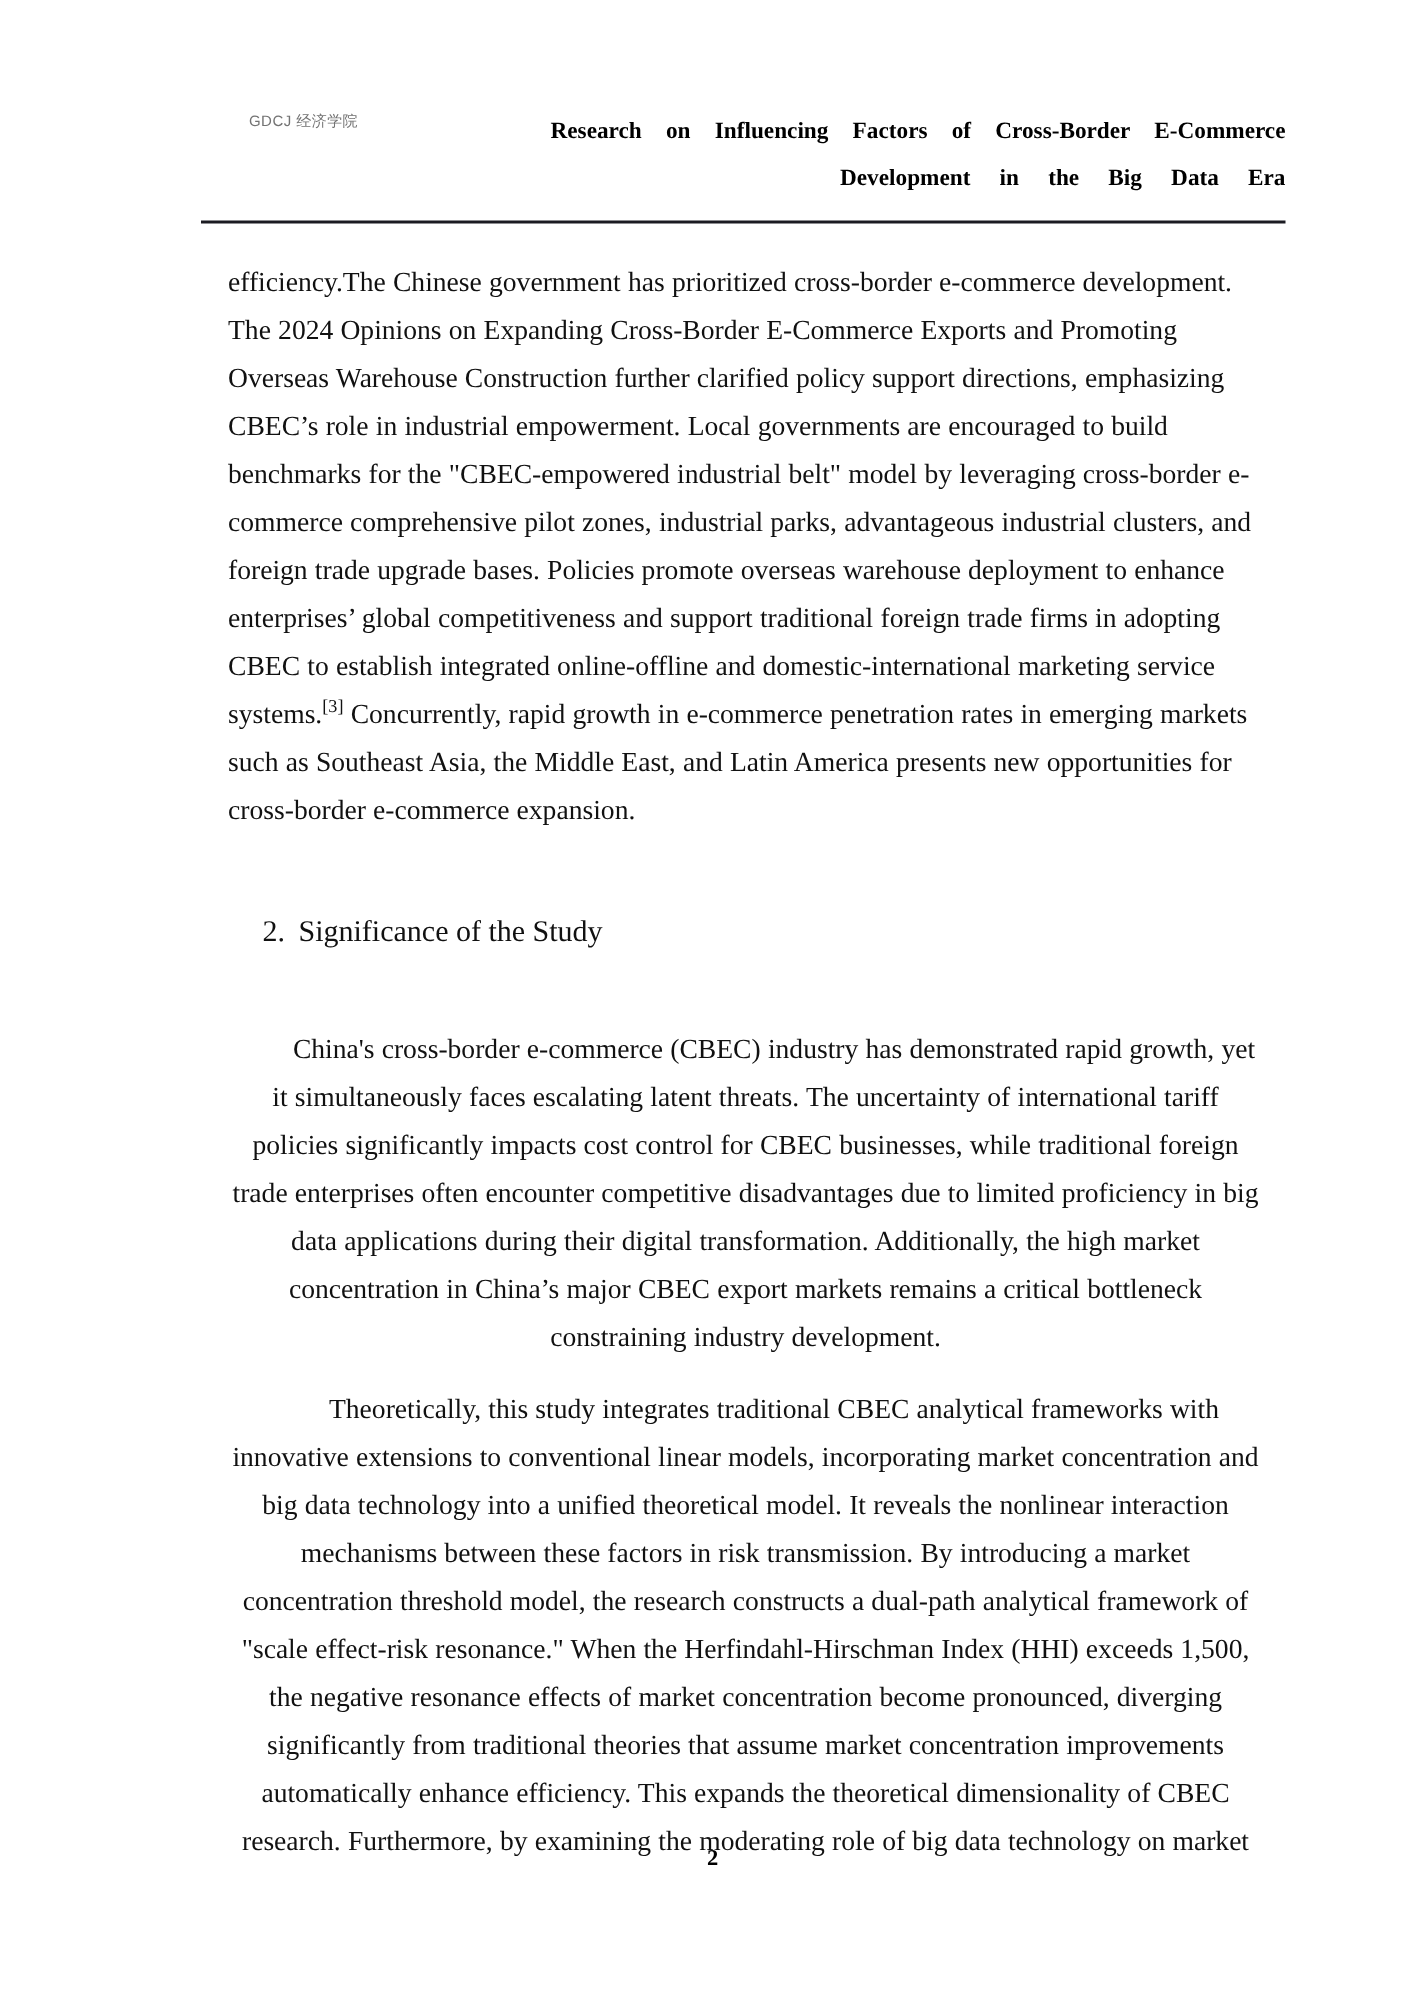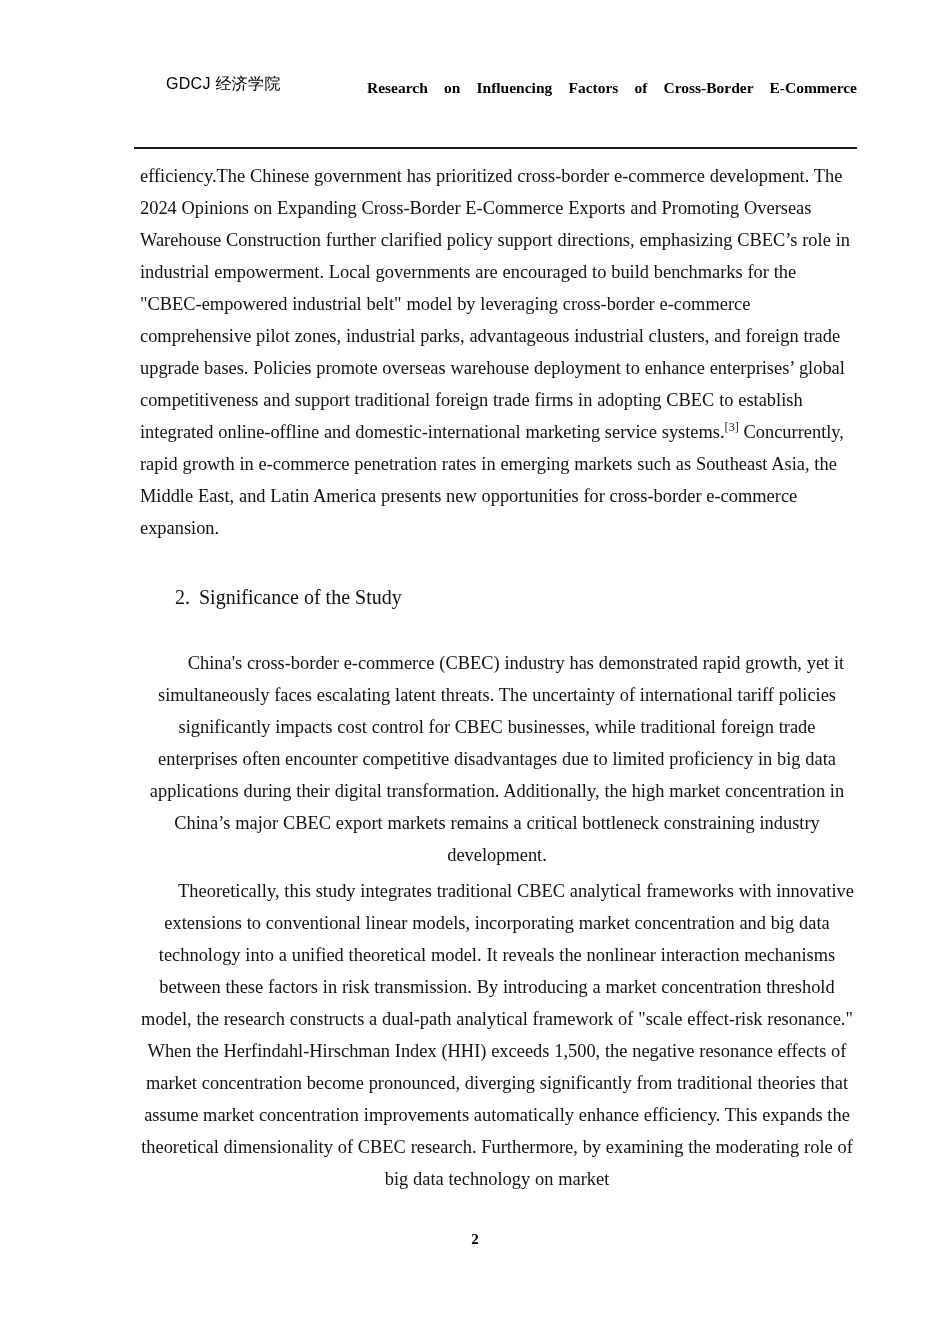--- a/index.html
+++ b/index.html
@@ -27,23 +27,23 @@
     top: 62px;
     width: 723px;
     height: 80px;
     box-sizing: border-box;
   }
   .header-inst {
     position: absolute;
     left: 32px;
     top: 12px;
     font-family: "Liberation Sans", "DejaVu Sans", sans-serif;
-    font-size: 16px;
+    font-size: 10px;
     letter-spacing: 0.3px;
-    color: #000000;
+    color: #737373;
     white-space: nowrap;
   }
   .header-title {
     position: absolute;
     right: 0;
     top: 10px;
     width: 490px;
     text-align: justify;
     text-align-last: justify;
     font-weight: bold;
@@ -70,21 +70,21 @@
   }
 
   
   .content {
     position: absolute;
     left: 136px;
     top: 156px;
     width: 722px;
   }
   p.para {
-    margin: 4px;
+    margin: 16px;
     font-size: 18.4px;
     line-height: 32px;
     text-align: left;
     color: #111;
     word-spacing: 0.2px;
   }
   p.indent {
     text-indent: 38px;
     text-align: center;
   }
@@ -122,20 +122,21 @@
 </style>
 </head>
 <body>
 
 <div class="page">
 
   <div class="header">
     <div class="header-inst">GDCJ 经济学院</div>
     <div class="header-title">
       <span class="hline">Research on Influencing Factors of Cross-Border E-Commerce</span>
+      <span class="hline hline2">Development in the Big Data Era</span>
     </div>
   </div>
 
   <div class="header-rule"></div>
 
   <div class="content">
 
     <p class="para"><span>efficiency.The Chinese government has prioritized cross-border e-commerce development. The 2024 Opinions on Expanding Cross-Border E-Commerce Exports and Promoting Overseas Warehouse Construction further clarified policy support directions, emphasizing CBEC’s role in industrial empowerment. Local governments are encouraged to build benchmarks for the "CBEC-empowered industrial belt" model by leveraging cross-border e-commerce comprehensive pilot zones, industrial parks, advantageous industrial clusters, and foreign trade upgrade bases. Policies promote overseas warehouse deployment to enhance enterprises’ global competitiveness and support traditional foreign trade firms in adopting CBEC to establish integrated online-offline and domestic-international marketing service systems.</span><sup class="cite">[3]</sup><span> Concurrently, rapid growth in e-commerce penetration rates in emerging markets such as Southeast Asia, the Middle East, and Latin America presents new opportunities for cross-border e-commerce expansion.</span></p>
 
     <div class="gap-before-heading"></div>

